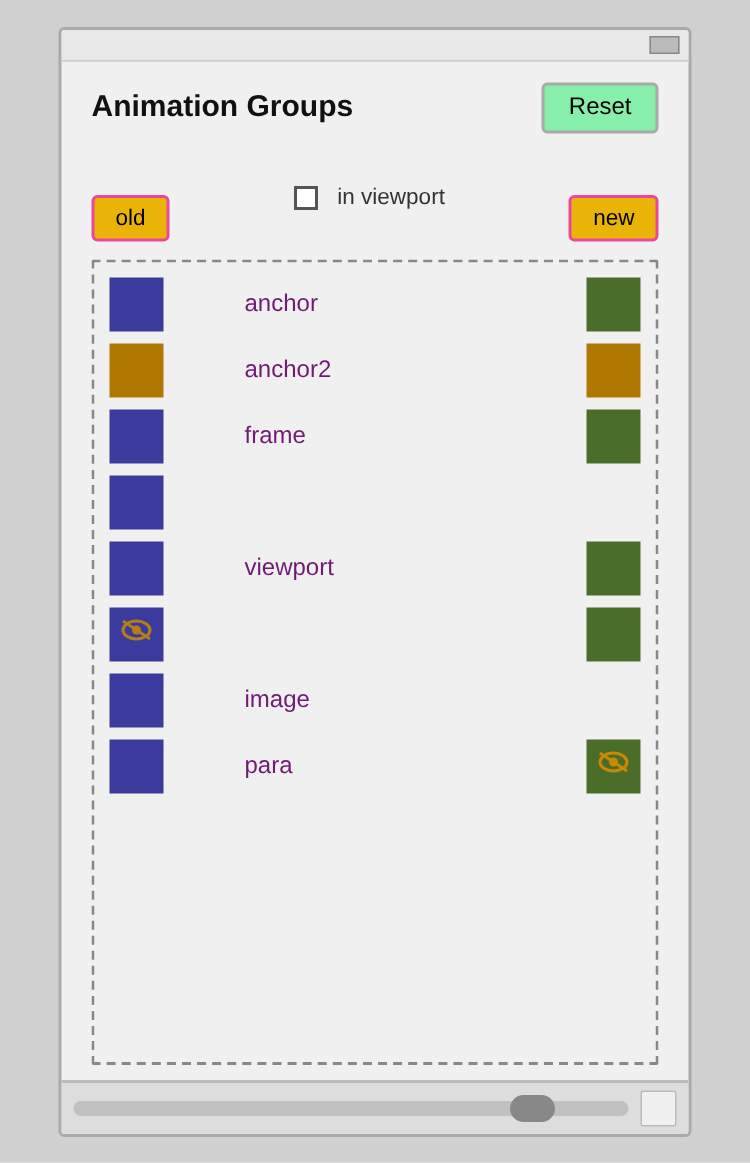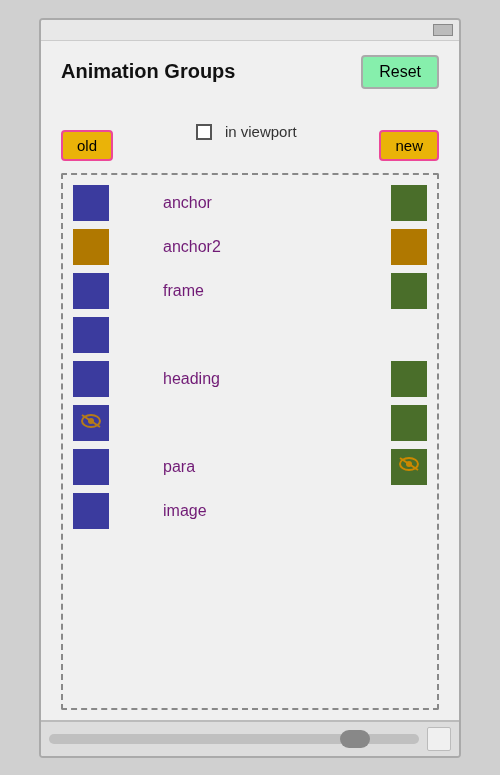--- a/index.html
+++ b/index.html
@@ -244,49 +244,49 @@
           <div class="color-swatch-left" style="background: rgb(59, 59, 158);"></div>
           <span class="item-label">frame</span>
           <div class="color-swatch-right" style="background: rgb(74, 110, 42);"></div>
         </div>
         <div class="list-item">
           <div class="color-swatch-left" style="background: rgb(59, 59, 158);"></div>
           <div class="color-swatch-right"></div>
         </div>
         <div class="list-item">
           <div class="color-swatch-left" style="background: rgb(59, 59, 158);"></div>
-          <span class="item-label">heading</span>
+          <span class="item-label">viewport</span>
           <div class="color-swatch-right" style="background: rgb(74, 110, 42);"></div>
         </div>
         <div class="list-item">
           <div class="color-swatch-left" style="background: rgb(59, 59, 158);">
             <span class="eye-slash-icon" style="font-size: 20px; opacity: 0.85;"><svg width="22" height="16" viewBox="0 0 22 16" fill="none" xmlns="http://www.w3.org/2000/svg">
         <ellipse cx="11" cy="8" rx="9" ry="6" stroke="#cc8800" stroke-width="2" fill="none"></ellipse>
         <circle cx="11" cy="8" r="3" fill="#cc8800"></circle>
         <line x1="2" y1="2" x2="20" y2="14" stroke="#cc8800" stroke-width="2"></line>
       </svg></span>
           </div>
           <div class="color-swatch-right" style="background: rgb(74, 110, 42);"></div>
+        </div>
+        <div class="list-item">
+          <div class="color-swatch-left" style="background: rgb(59, 59, 158);"></div>
+          <span class="item-label">image</span>
+          <div class="color-swatch-right"></div>
         </div>
         <div class="list-item">
           <div class="color-swatch-left" style="background: rgb(59, 59, 158);"></div>
           <span class="item-label">para</span>
           <div class="color-swatch-right" style="background: rgb(74, 110, 42);">
             <span class="eye-slash-icon"><svg width="22" height="16" viewBox="0 0 22 16" fill="none" xmlns="http://www.w3.org/2000/svg">
         <ellipse cx="11" cy="8" rx="9" ry="6" stroke="#cc8800" stroke-width="2" fill="none"></ellipse>
         <circle cx="11" cy="8" r="3" fill="#cc8800"></circle>
         <line x1="2" y1="2" x2="20" y2="14" stroke="#cc8800" stroke-width="2"></line>
       </svg></span>
           </div>
         </div>
-        <div class="list-item">
-          <div class="color-swatch-left" style="background: rgb(59, 59, 158);"></div>
-          <span class="item-label">image</span>
-          <div class="color-swatch-right"></div>
-        </div>
       </div>
 
   </div>
 
   <div class="scrollbar-area">
     <div class="scrollbar-track">
       <div class="scrollbar-thumb" id="scrollbar-thumb" style="left: 291px;"></div>
     </div>
     <div class="scrollbar-corner"></div>
   </div>

